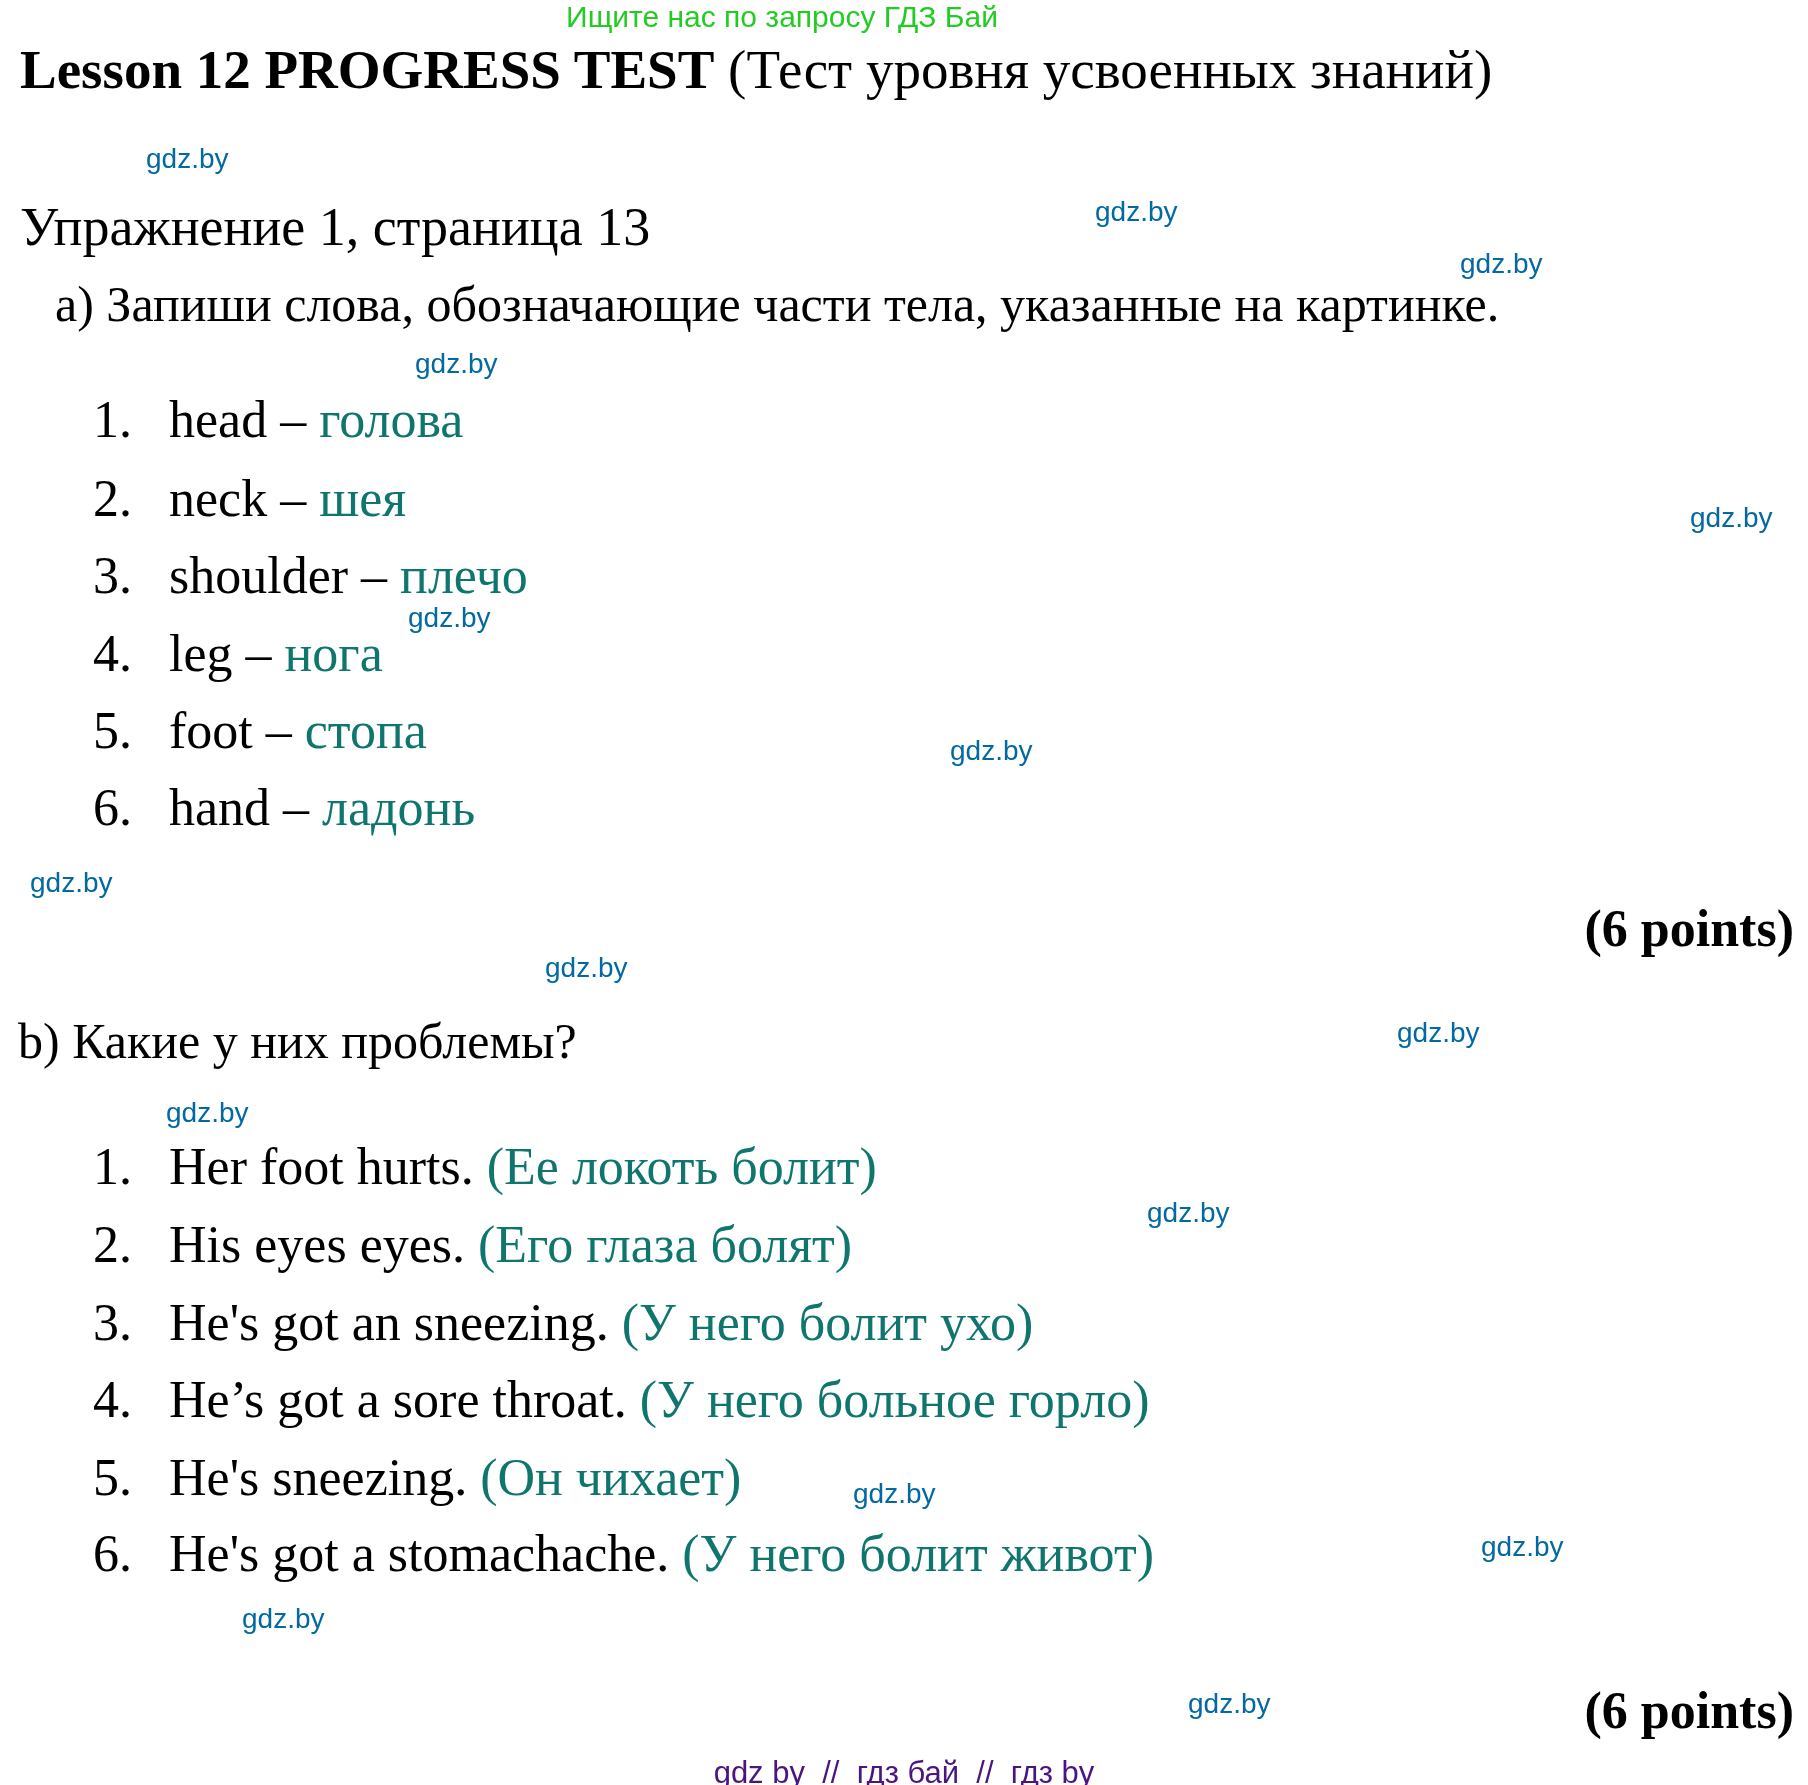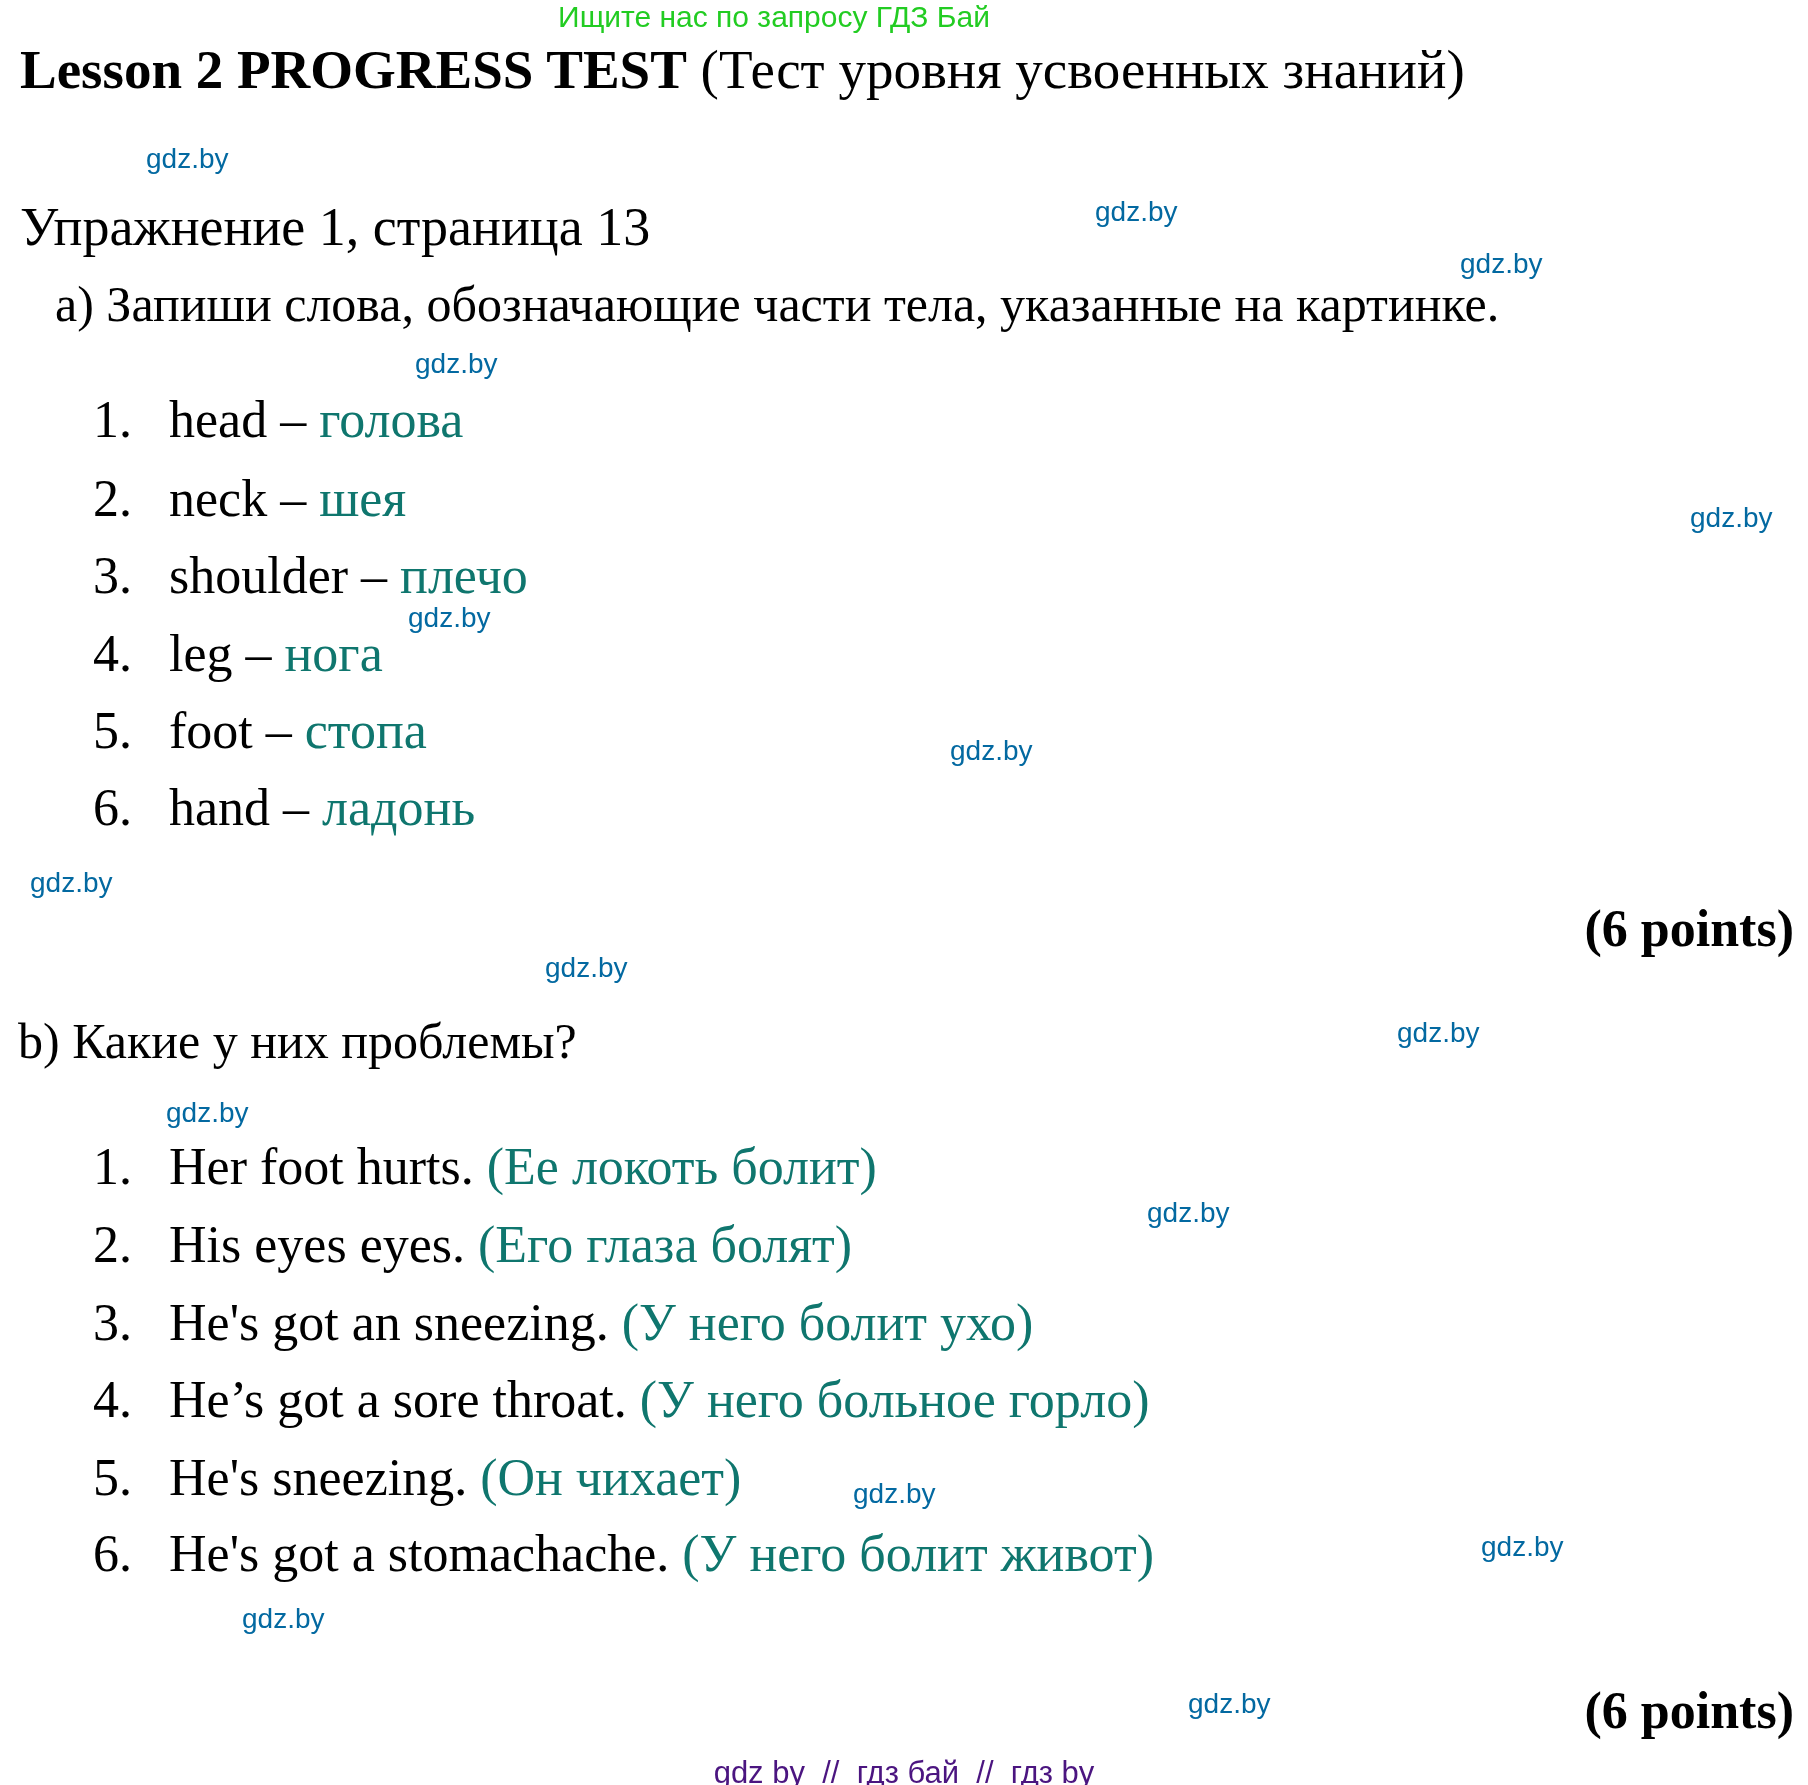--- a/index.html
+++ b/index.html
@@ -1,36 +1,36 @@
 <!DOCTYPE html>
 <html><head>
 <meta charset="utf-8">
 <style>
   html, body { margin:0; padding:0; background:#ffffff; }
   body { width:1808px; height:1785px; position:relative; overflow:hidden; font-family:"Liberation Serif", serif; color:#000; }
   .abs { position:absolute; white-space:nowrap; }
-  .top-banner { left:4px; width:1540px; text-align:center; top:0; font-family:"Liberation Sans", sans-serif; font-size:30px; line-height:34px; }
+  .top-banner { left:12px; width:1540px; text-align:center; top:0; font-family:"Liberation Sans", sans-serif; font-size:30px; line-height:34px; }
   .title { left:20px; top:38px; font-size:55px; line-height:64px; }
   .title b { font-weight:bold; }
   .ex-title { left:20px; top:196px; font-size:54px; line-height:62px; font-weight:normal; }
   .section-q { left:18px; font-size:50px; line-height:60px; }
   .li { font-size:52px; line-height:60px; }
   .li .num { position:absolute; left:93px; }
   .li .txt { position:absolute; left:169px; }
   .tr { color:#0f766e; }
   .points { right:14px; font-size:52px; line-height:60px; font-weight:bold; }
   .wm { font-family:"Liberation Sans", sans-serif; font-size:28px; line-height:32px; color:#0369a1; }
   .footer { left:0; width:1808px; text-align:center; top:1756px; font-family:"Liberation Sans", sans-serif; font-size:31px; line-height:34px; }
 </style>
 </head>
 <body>
 
 <div class="abs top-banner" style="color:#22cc22;">Ищите нас по запросу ГДЗ Бай</div>
 
-<div class="abs title"><b>Lesson 2 PROGRESS TEST</b><span> (Тест уровня усвоенных знаний)</span></div>
+<div class="abs title"><b>Lesson 12 PROGRESS TEST</b><span> (Тест уровня усвоенных знаний)</span></div>
 
 <div class="abs ex-title">Упражнение 1, страница 13</div>
 
 <div class="abs section-q" style="top:274px;margin-left:37px;">a) Запиши слова, обозначающие части тела, указанные на картинке.</div>
 
 <div class="abs li" style="top:390px;left:0;">
     <span class="num">1.</span>
     <span class="txt"><span>head – </span><span class="tr">голова</span></span>
   </div>
 <div class="abs li" style="top:469px;left:0;">

